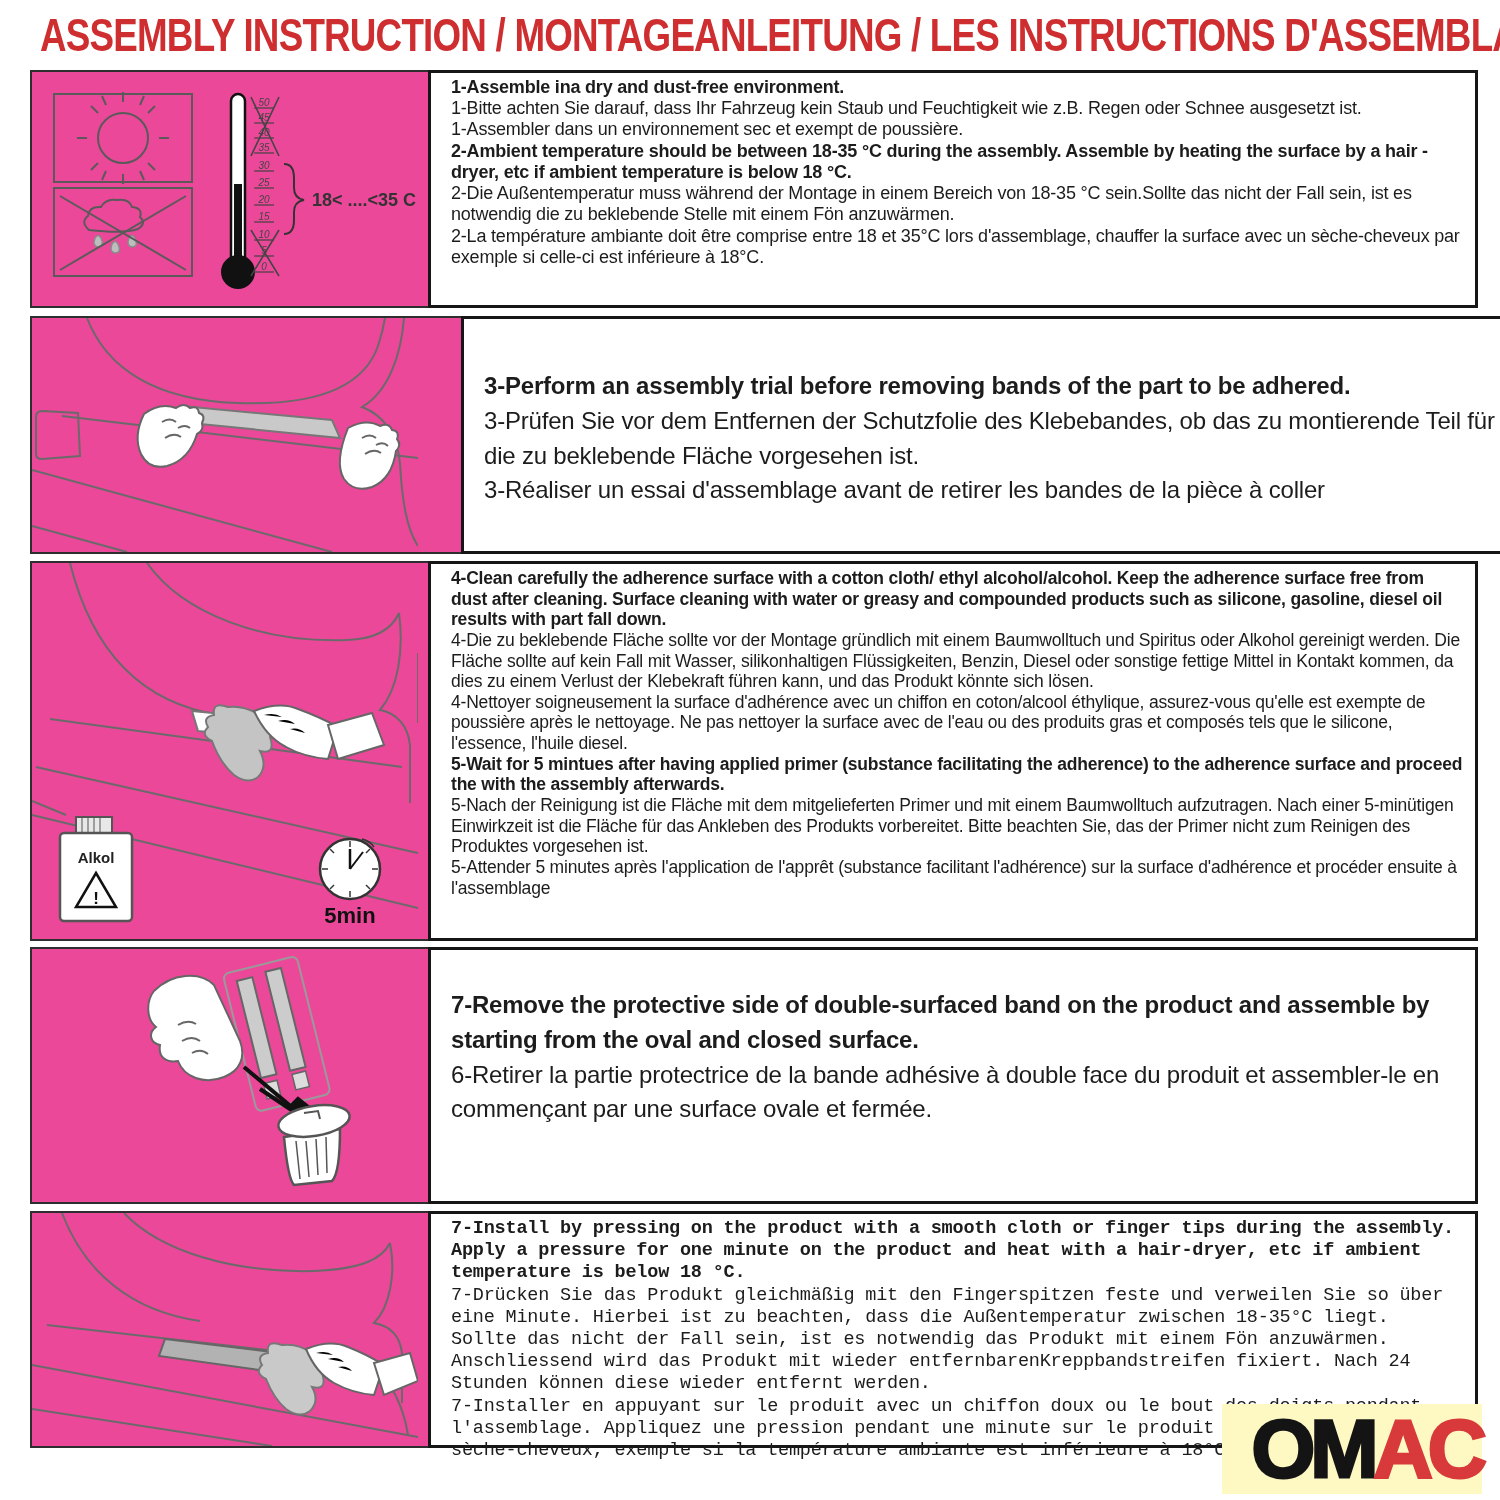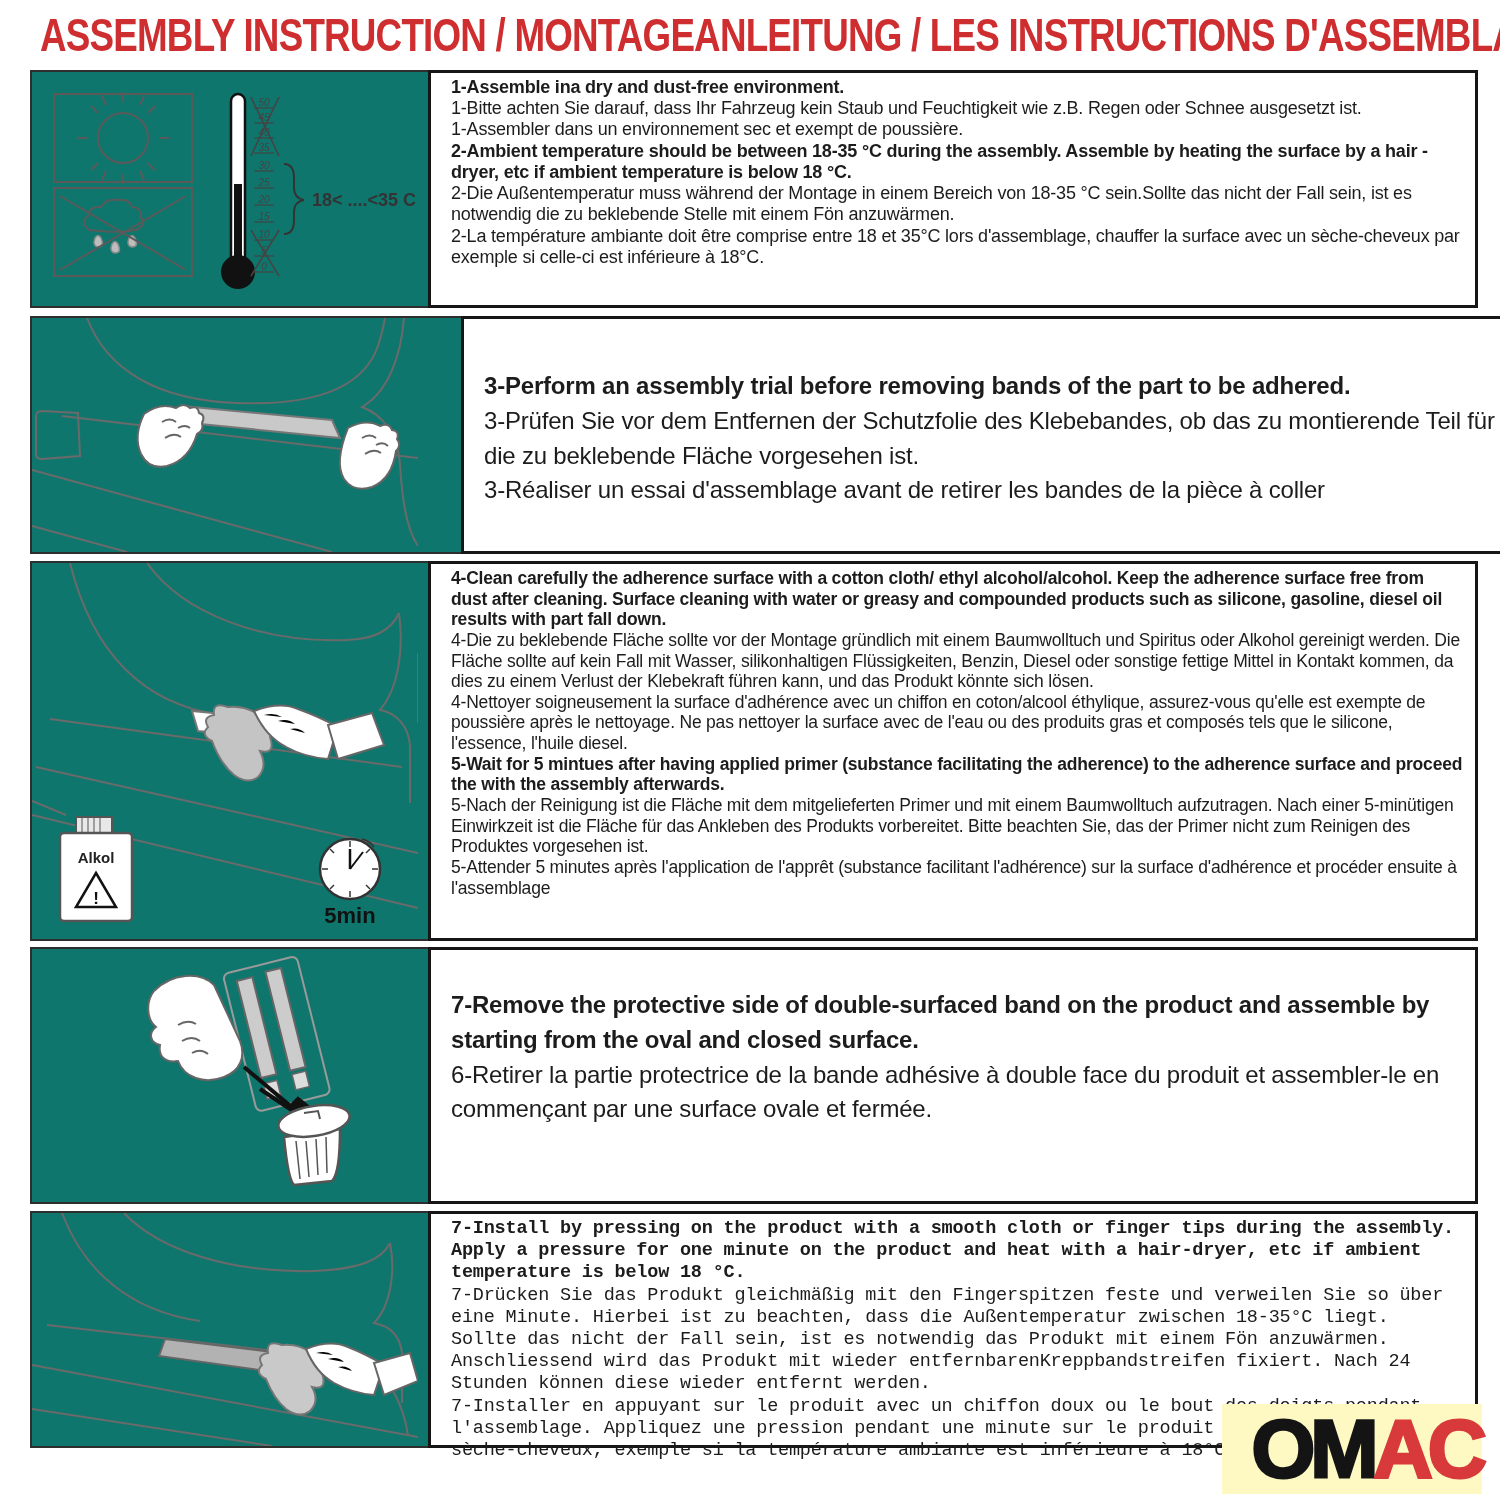--- a/index.html
+++ b/index.html
@@ -1,21 +1,21 @@
 <!DOCTYPE html>
 <html><head>
 <meta charset="utf-8">
 <style>
   html,body{margin:0;padding:0;background:#fff;}
   .page{position:relative;width:1500px;height:1500px;background:#fff;overflow:hidden;
         font-family:"Liberation Sans",sans-serif;color:#1c1c1c;}
   .title{position:absolute;left:40px;top:8px;margin:0;font-size:46px;font-weight:bold;
          color:#cf2e30;white-space:nowrap;letter-spacing:-1px;
          transform:scaleX(0.80);transform-origin:left top;}
-  .illus{position:absolute;left:30px;width:433px;border:2px solid #2e2e2e;background:#0f766e;
+  .illus{position:absolute;left:30px;width:433px;border:2px solid #2e2e2e;background:#ec4899;
          box-sizing:border-box;}
   .tbox{position:absolute;left:428px;width:1050px;border:3px solid #161616;background:#fff;
         box-sizing:border-box;padding:4px 12px 4px 20px;}
   .tbox p{margin:0;}
   .b{font-weight:bold;}
   .gap{margin-top:20px;}
   .s0{font-size:18px;line-height:1.18;letter-spacing:-0.2px;}
   .s1{font-size:24px;line-height:1.45;padding-top:50px;letter-spacing:-0.2px;}
   .s2{font-size:17.5px;line-height:1.18;letter-spacing:-0.2px;}
   .s3{font-size:24px;line-height:1.45;padding-top:38px;letter-spacing:-0.2px;}

